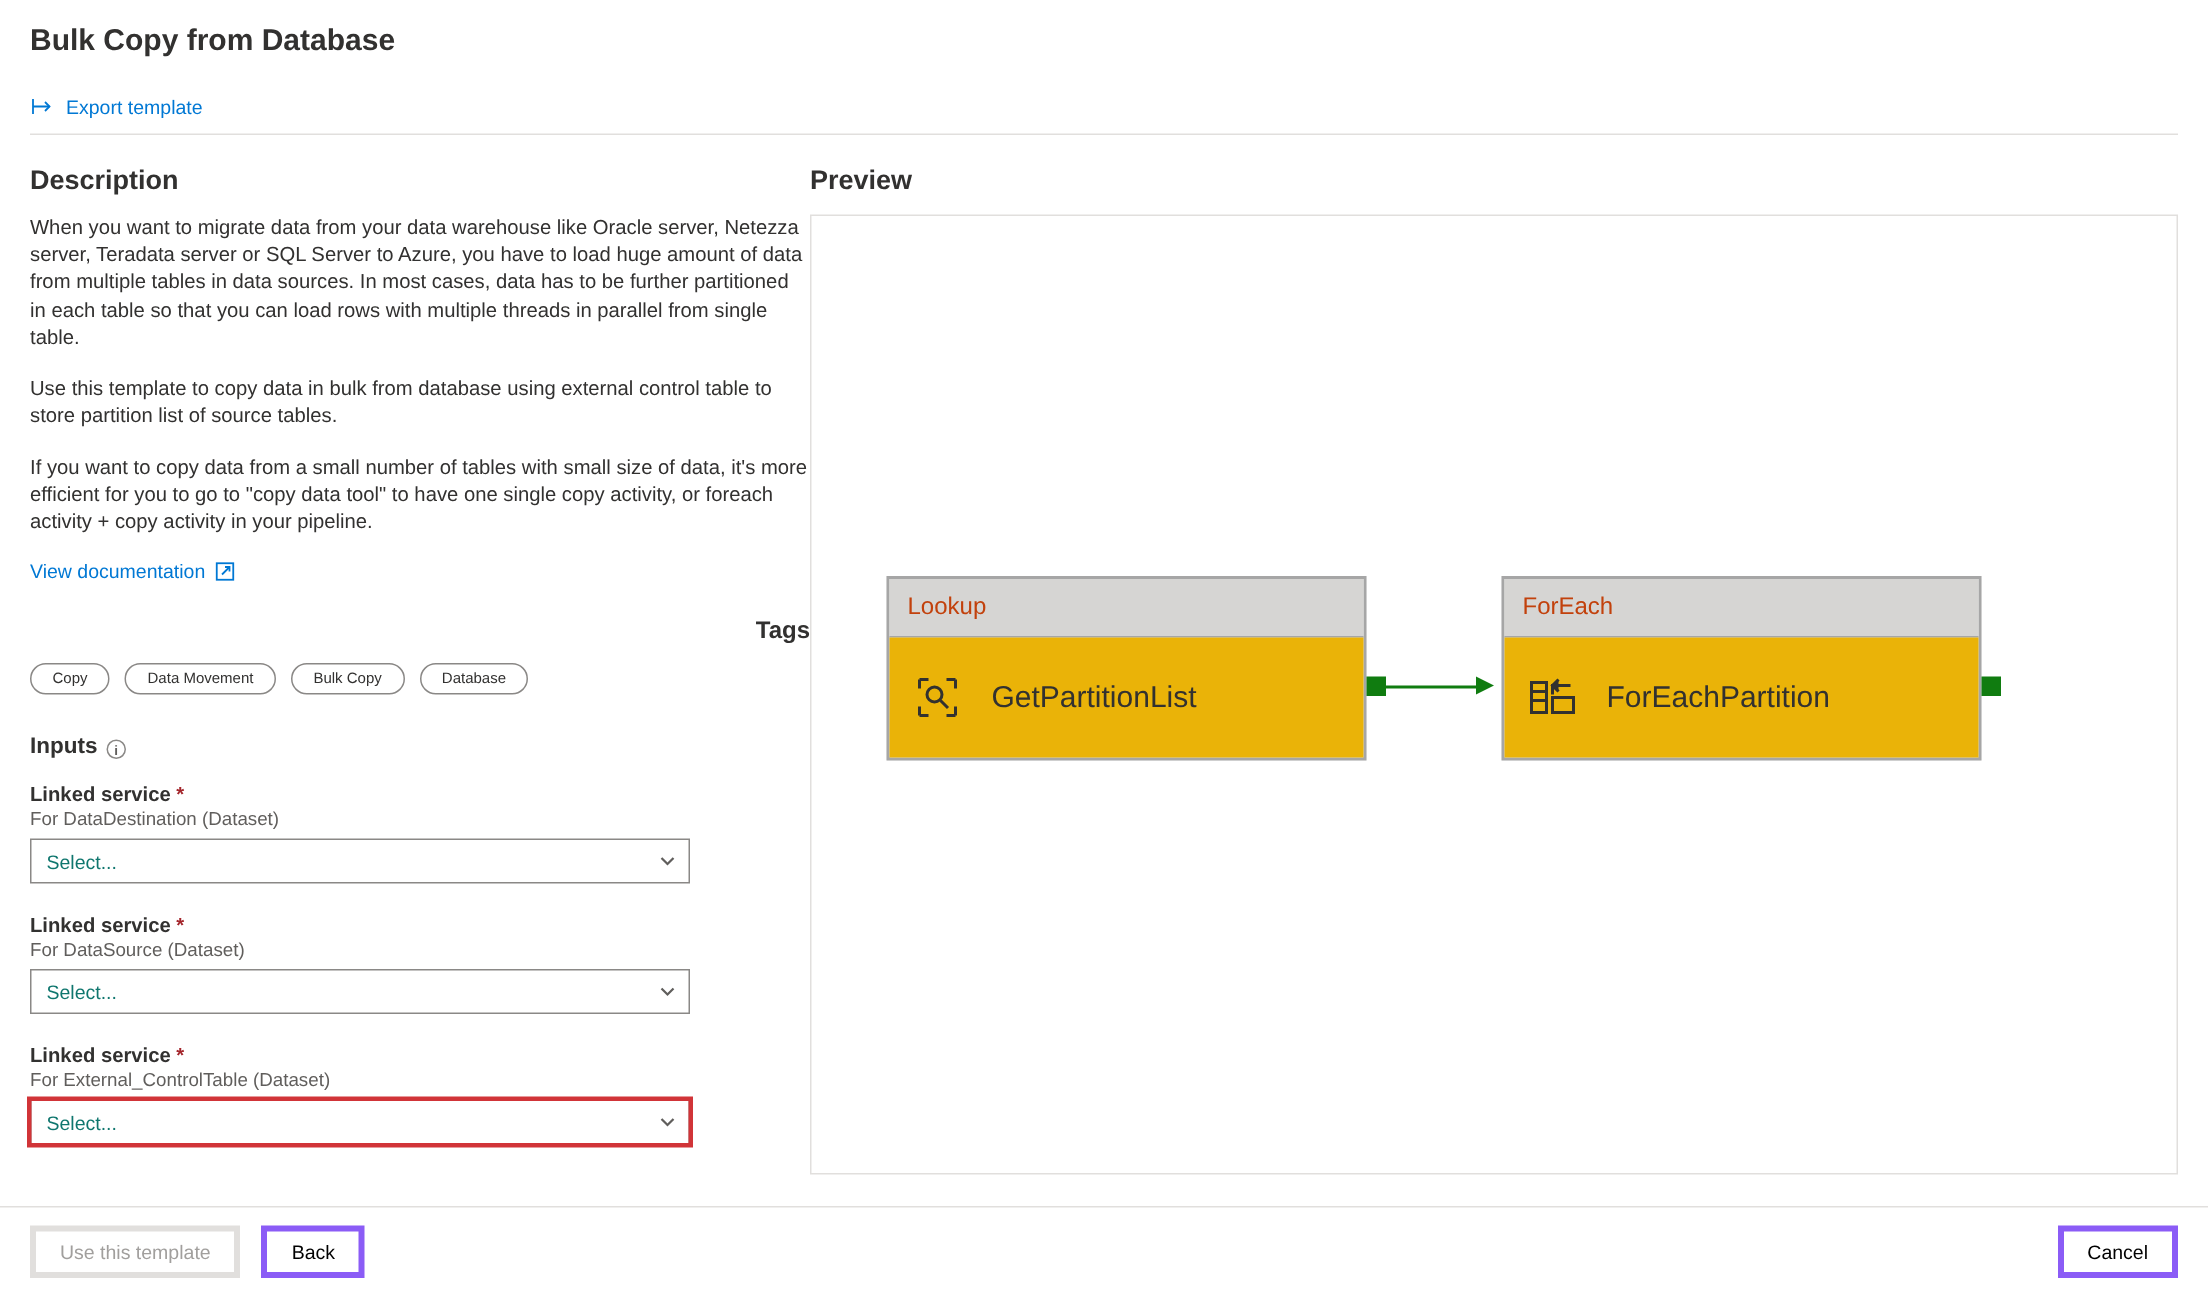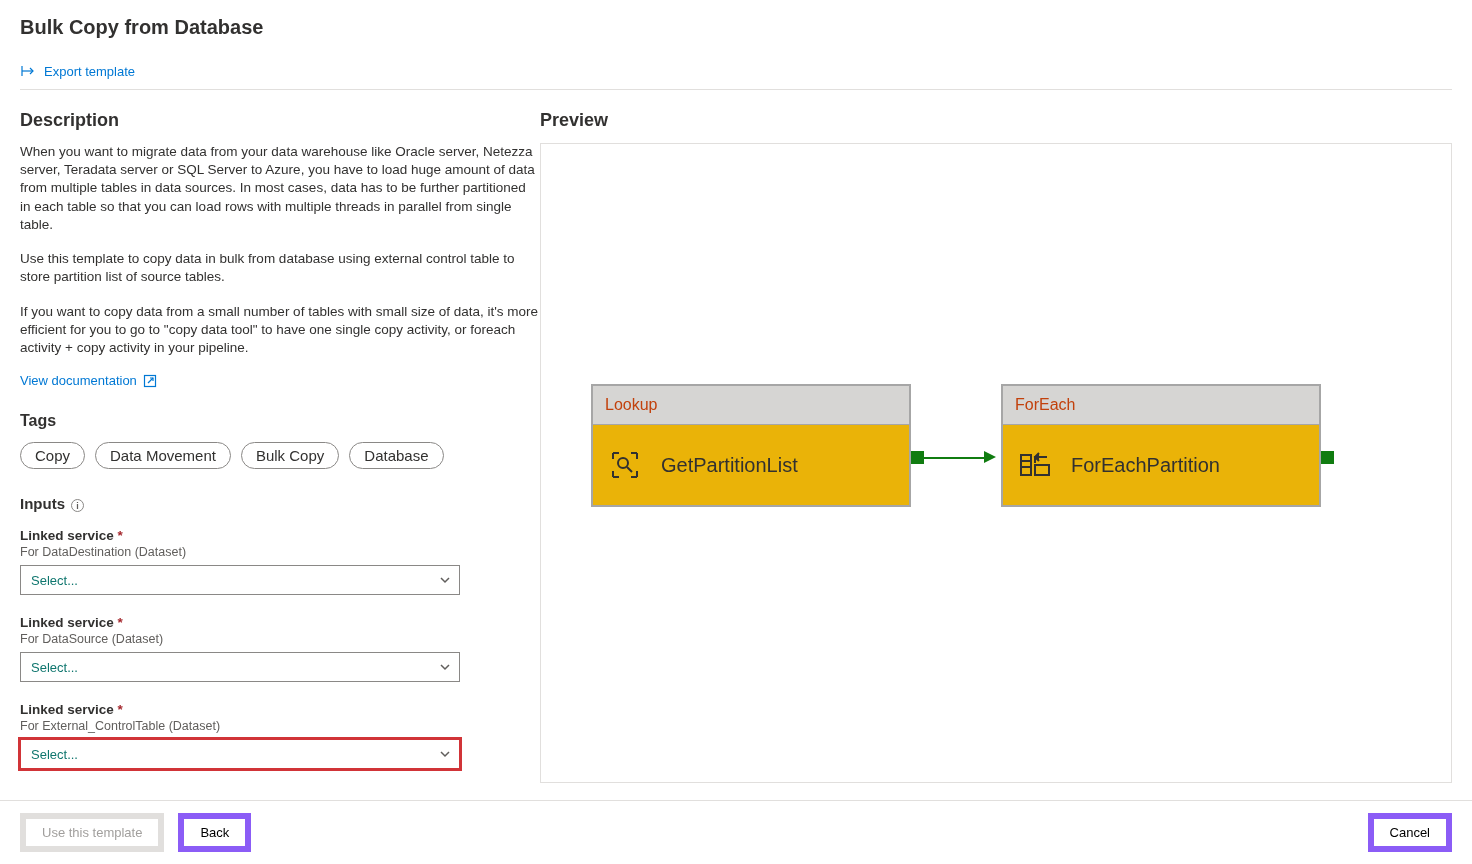--- a/index.html
+++ b/index.html
@@ -8,43 +8,43 @@
 .page-title { font-size: 20px; font-weight: 600; margin-bottom: 24px; }
 .export-row { display: flex; align-items: center; gap: 8px; padding-bottom: 10px; border-bottom: 1px solid #e1dfdd; margin-bottom: 20px; color: #0078d4; cursor: pointer; }
 .export-row svg { width: 16px; height: 16px; }
 .columns { display: flex; }
 .left-col { width: 520px; }
 .right-col { flex: 1; }
 .section-title { font-size: 18px; font-weight: 600; margin-bottom: 12px; color: #323130; }
 .desc-para { font-size: 13.5px; line-height: 1.35; color: #323130; margin-bottom: 16px; }
 .doc-link { color: #0078d4; cursor: pointer; display: inline-flex; align-items: center; gap: 6px; margin-bottom: 24px; }
 .doc-link svg { width: 14px; height: 14px; }
-.tags-label { font-size: 16px; font-weight: 600; margin-bottom: 12px; }
+.tags-label { font-size: 16px; font-weight: 600; margin-bottom: 12px; text-align: right; }
 .tags { display: flex; gap: 10px; margin-bottom: 26px; }
-.tag { border: 1px solid #8a8886; border-radius: 14px; padding: 4px 14px; font-size: 15px; cursor: default; }
+.tag { border: 1px solid #8a8886; border-radius: 14px; padding: 4px 14px; font-size: 10px; cursor: default; }
 .inputs-label { font-size: 15px; font-weight: 600; margin-bottom: 16px; display: flex; align-items: flex-end; gap: 6px; }
 .info-icon { width: 13px; height: 13px; border: 1px solid #8a8886; border-radius: 50%; display: inline-flex; align-items: center; justify-content: center; font-size: 9px; color: #605e5c; }
 .field-label { font-size: 13.5px; font-weight: 600; margin-bottom: 2px; }
 .req { color: #a4262c; }
 .field-sub { font-size: 12.5px; color: #605e5c; margin-bottom: 6px; }
 .select { width: 440px; height: 30px; border: 1px solid #8a8886; background: #fff; padding: 0 30px 0 10px; font-size: 13px; color: #0f766e; position: relative; cursor: pointer; display: flex; align-items: center; margin-bottom: 20px; }
 .select .chev { position: absolute; right: 8px; top: 50%; transform: translateY(-50%); }
 .select.highlighted { outline: 3px solid #d13438; outline-offset: -1px; }
 .preview-box { border: 1px solid #e1dfdd; height: 640px; position: relative; }
 .activity-box { position: absolute; border: 2px solid #a6a6a6; background: #f3f2f1; width: 320px; }
 .activity-header { background: #d6d5d3; border-bottom: 1px solid #a6a6a6; padding: 10px 12px; font-size: 16px; color: #c2410c; }
 .activity-body { display: flex; align-items: center; gap: 18px; padding: 22px 14px; background: #eab308; }
 .activity-body svg { width: 36px; height: 36px; }
 .activity-name { font-size: 20px; color: #323130; }
 .connector-square { position: absolute; width: 13px; height: 13px; background: #107c10; }
 .arrow-line { position: absolute; height: 2px; background: #107c10; }
 .arrow-head { position: absolute; width: 0; height: 0; border-top: 6px solid transparent; border-bottom: 6px solid transparent; border-left: 12px solid #107c10; }
 .footer { position: fixed; bottom: 0; left: 0; right: 0; border-top: 1px solid #e1dfdd; padding: 12px 20px; display: flex; justify-content: space-between; background: #fff; }
 .footer-left { display: flex; gap: 14px; }
-.btn { border: 6px solid #8b5cf6; background: #fff; padding: 6px 16px; font-size: 13px; cursor: pointer; }
+.btn { border: 4px solid #8b5cf6; background: #fff; padding: 6px 16px; font-size: 13px; cursor: pointer; }
 .btn.disabled { color: #a19f9d; border-color: #e1dfdd; cursor: not-allowed; }
 </style>
 </head>
 <body>
 
 <div class="container">
   <div class="page-title">Bulk Copy from Database</div>
 
   <div class="export-row">
     <svg viewBox="0 0 16 16" fill="none" stroke="#0078d4" stroke-width="1.2">

